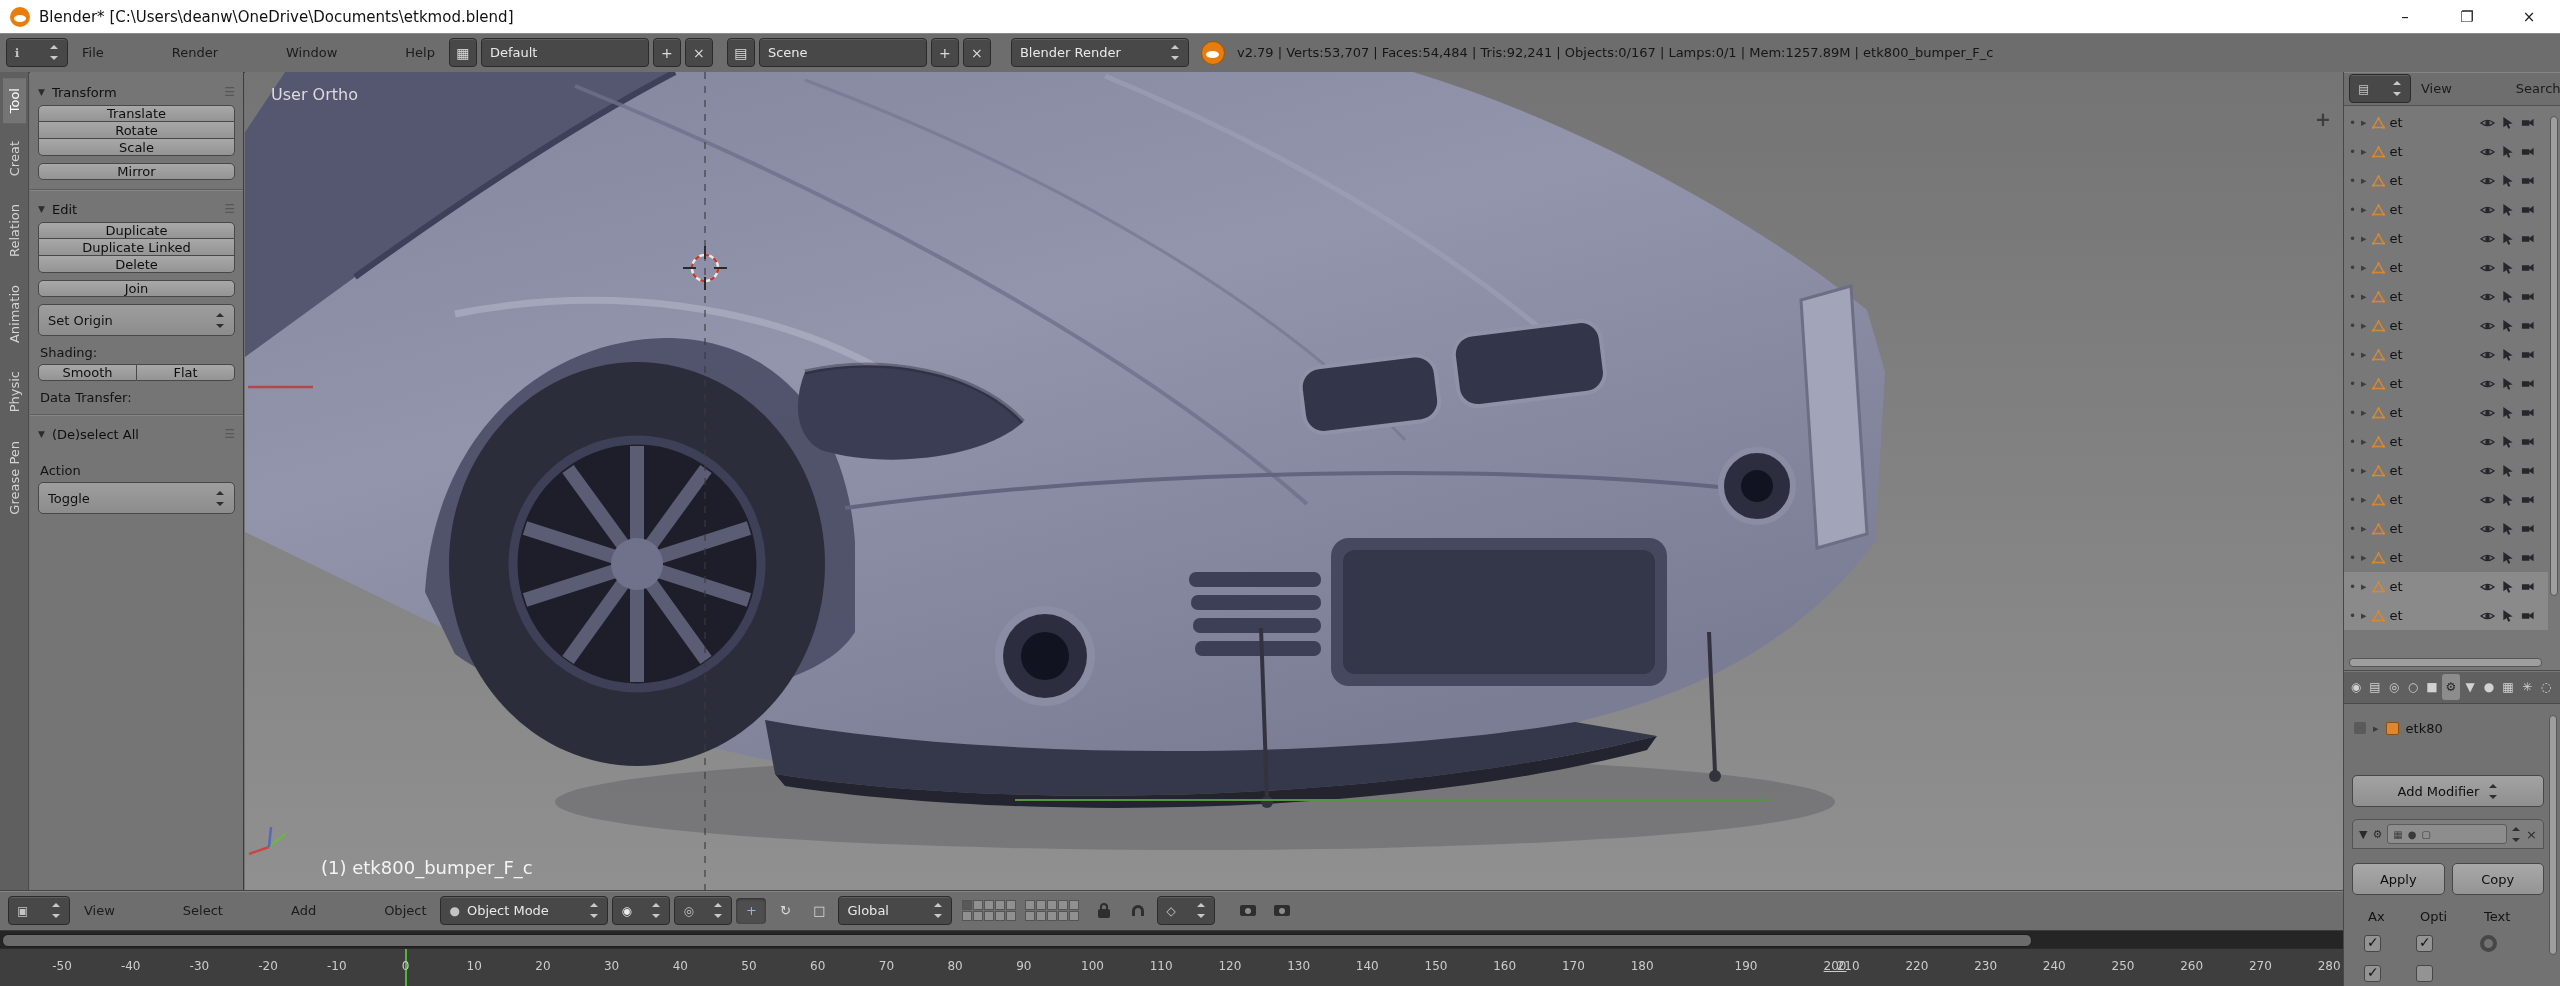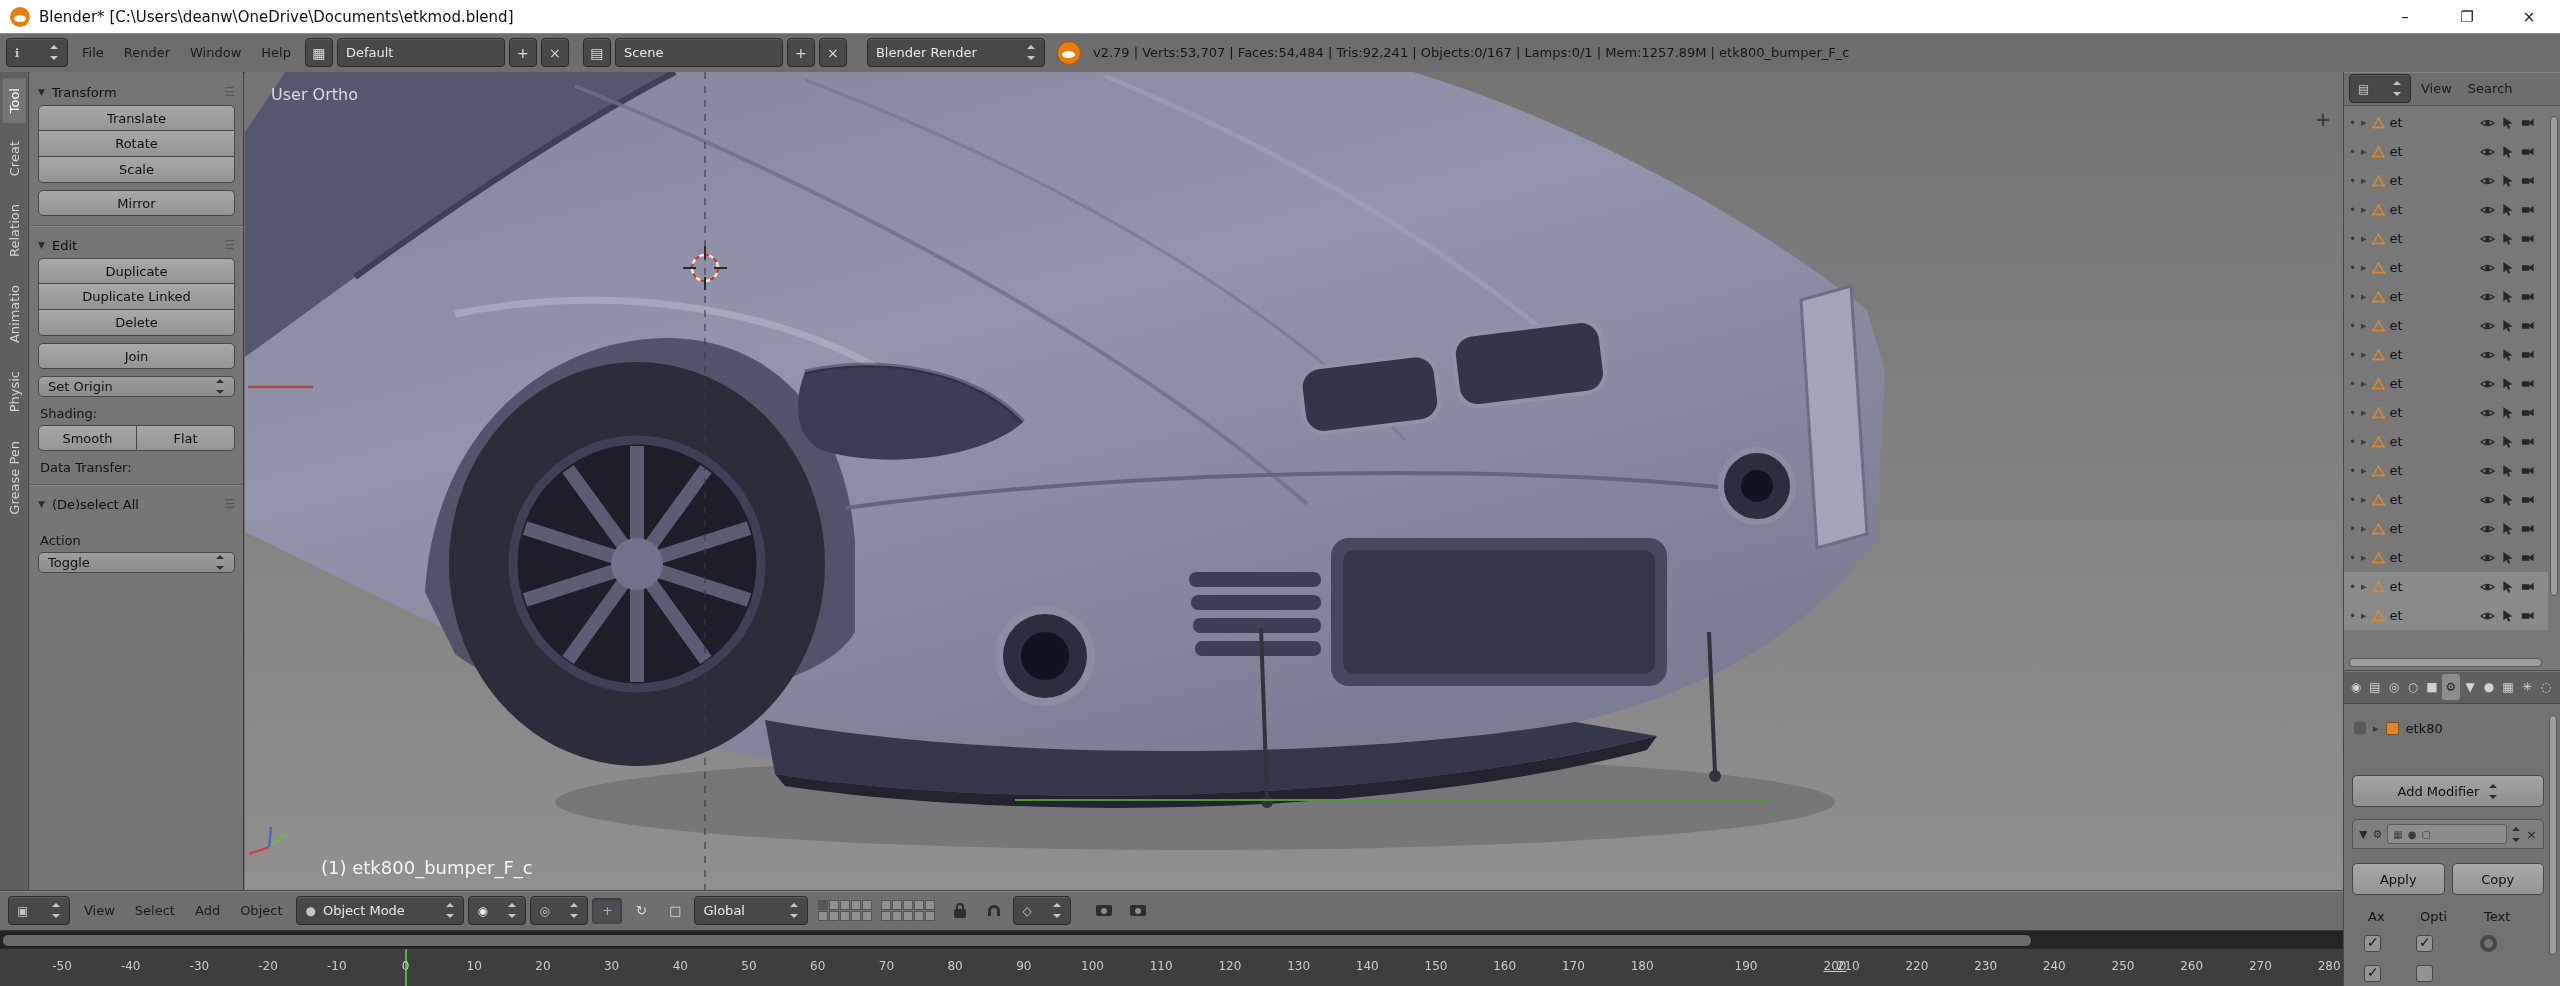--- a/index.html
+++ b/index.html
@@ -9,21 +9,21 @@
   .titlebar{position:absolute;left:0;top:0;right:0;height:33px;background:#ffffff;
     border-bottom:1px solid #c9c9c9;display:flex;align-items:center;font-size:15px;color:#111;}
   .blogo{width:20px;height:20px;margin:0 9px 0 10px;border-radius:50%;background:#e87d0d;position:relative;flex:0 0 auto;}
   .blogo::after{content:"";position:absolute;left:4px;top:8px;width:12px;height:7px;border-radius:50%;background:#fff;}
   .title-text{white-space:nowrap;}
   .win-btns{margin-left:auto;display:flex;height:100%;}
   .win-btn{width:62px;height:100%;display:flex;align-items:center;justify-content:center;font-size:15px;color:#222;}
   
   .infobar{position:absolute;left:0;top:33px;right:0;height:39px;background:#6d6d6d;border-bottom:1px solid #3f3f3f;
     box-shadow:inset 0 1px 0 #8a8a8a;display:flex;align-items:center;padding:0 6px;gap:4px;font-size:13px;}
-  .menus{display:flex;}
+  .menus{display:flex;gap:48px;}
   .menu-item{padding:0 10px;line-height:38px;color:#1b1b1b;white-space:nowrap;}
   .dd{height:27px;background:#484848;border:1px solid #2b2b2b;border-radius:4px;display:flex;align-items:center;
     gap:7px;padding:0 8px;color:#e9e9e9;box-shadow:inset 0 1px 0 rgba(255,255,255,.12);white-space:nowrap;}
   .dd .ic{color:#c4c4c4;font-size:12px;}
   .wfield{width:150px;}
   .wengine{width:160px;}
   .sqbtn{width:26px;height:27px;background:#484848;border:1px solid #2b2b2b;border-radius:4px;color:#dcdcdc;
     display:flex;align-items:center;justify-content:center;font-size:14px;box-shadow:inset 0 1px 0 rgba(255,255,255,.12);flex:0 0 auto;}
   .ud{width:9px;height:15px;position:relative;flex:0 0 auto;margin-left:auto;}
   .ud::before,.ud::after{content:"";position:absolute;left:0;border:4px solid transparent;}
@@ -37,27 +37,27 @@
   
   .tabstrip{position:absolute;left:0;top:72px;width:29px;height:818px;background:#5f5f5f;border-right:1px solid #4a4a4a;
     box-sizing:border-box;display:flex;flex-direction:column;align-items:center;padding-top:6px;gap:8px;}
   .shelf-tab{writing-mode:vertical-rl;transform:rotate(180deg);font-size:13px;color:#d4d4d4;padding:10px 4px;white-space:nowrap;}
   .shelf-tab.active{background:#757575;color:#ffffff;}
   .toolshelf{position:absolute;left:30px;top:72px;width:214px;height:818px;background:#757575;border-right:1px solid #3d3d3d;
     box-sizing:border-box;padding:7px 8px;font-size:13px;}
   .phead{display:flex;align-items:center;gap:7px;height:26px;color:#0f0f0f;}
   .phead .tri{font-size:9px;color:#2c2c2c;}
   .phead .grip{margin-left:auto;color:#575757;font-size:12px;}
-  .tbtn{height:26px;background:linear-gradient(#a8a8a8,#949494);border:1px solid #484848;border-radius:5px;
+  .tbtn{height:17px;background:linear-gradient(#a8a8a8,#949494);border:1px solid #484848;border-radius:5px;
     display:flex;align-items:center;justify-content:center;color:#0e0e0e;box-sizing:border-box;}
   .grp .tbtn{border-radius:0;border-top-width:0;}
   .grp .tbtn:first-child{border-radius:5px 5px 0 0;border-top-width:1px;}
   .grp .tbtn:last-child{border-radius:0 0 5px 5px;}
   .mt6{margin-top:7px;}
-  .ddl{height:21px;background:linear-gradient(#9e9e9e,#8c8c8c);border:1px solid #484848;border-radius:5px;
+  .ddl{height:32px;background:linear-gradient(#9e9e9e,#8c8c8c);border:1px solid #484848;border-radius:5px;
     display:flex;align-items:center;padding:0 9px;color:#101010;box-sizing:border-box;}
   .lab{margin:9px 0 4px 2px;color:#131313;}
   .row2{display:flex;}
   .row2 .tbtn{flex:1;}
   .row2 .tbtn:first-child{border-radius:5px 0 0 5px;}
   .row2 .tbtn:last-child{border-radius:0 5px 5px 0;border-left-width:0;}
   .psep{height:1px;background:#5c5c5c;margin:9px -8px 6px -8px;box-shadow:0 1px 0 #868686;}
   
   .viewport{position:absolute;left:245px;top:72px;width:2098px;height:818px;overflow:hidden;
     background:linear-gradient(#747474,#909090);}

